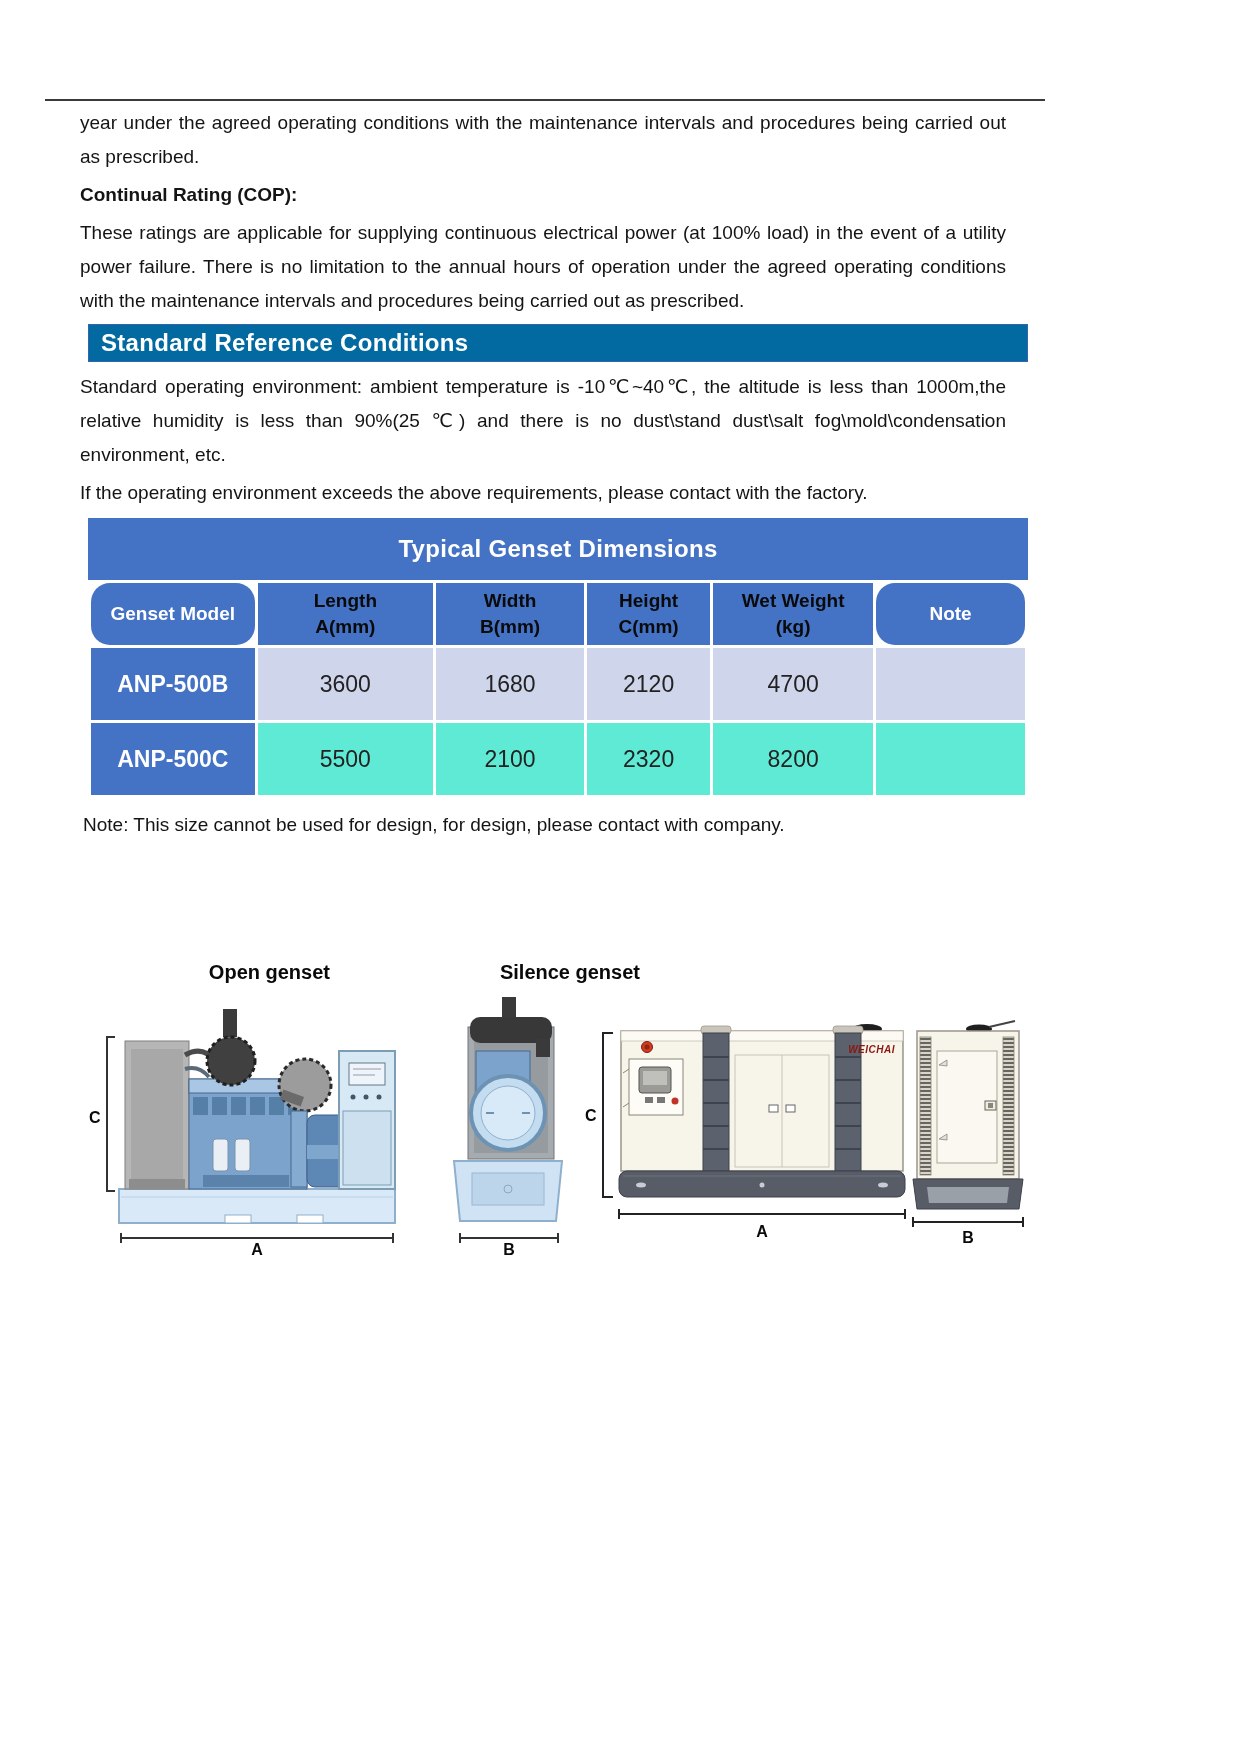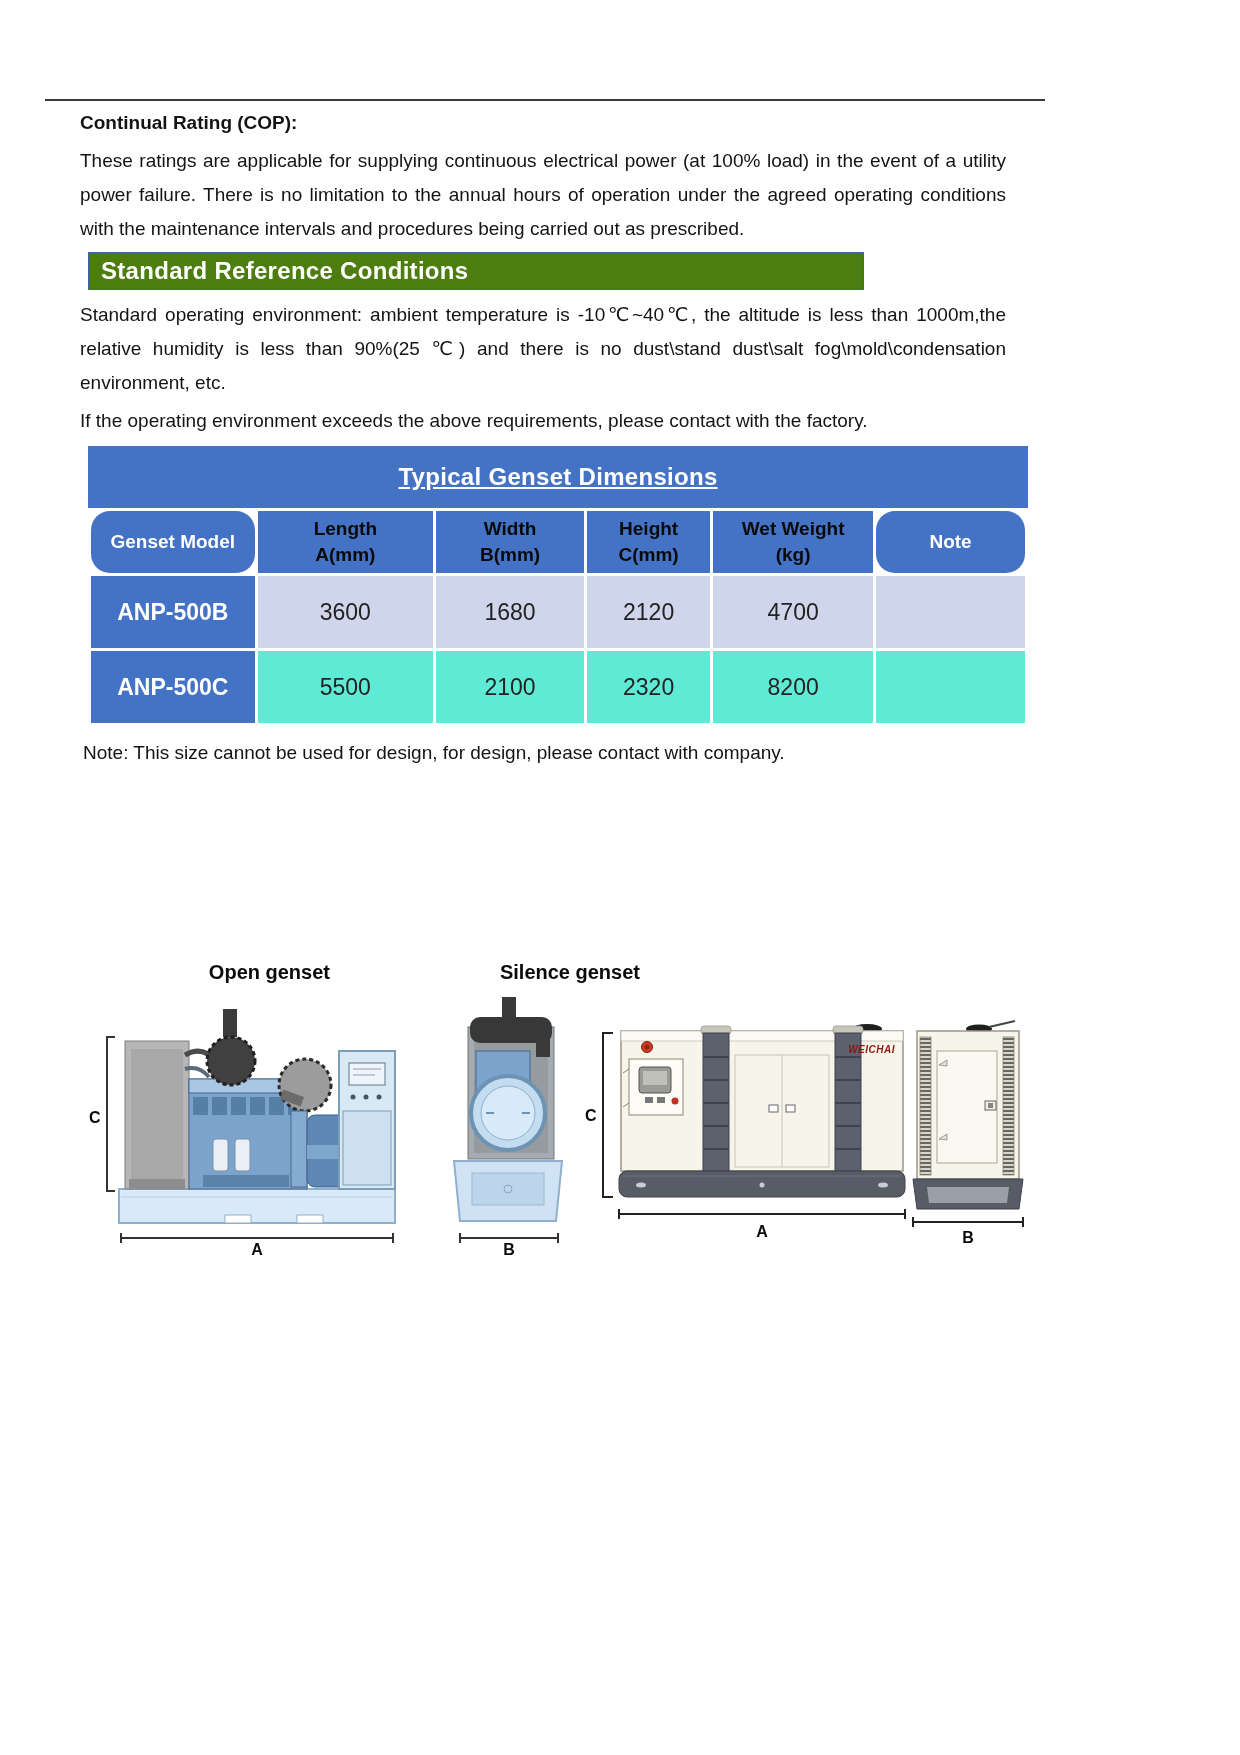--- a/index.html
+++ b/index.html
@@ -3,26 +3,26 @@
 <meta charset="utf-8">
 <style>
   html,body{margin:0;padding:0;background:#ffffff;}
   .page{position:relative;width:1240px;height:1755px;background:#ffffff;overflow:hidden;
         font-family:"Liberation Sans","DejaVu Sans",sans-serif;color:#111;}
   .top-rule{position:absolute;left:45px;top:99px;width:1000px;height:2px;background:#3a3a3a;}
   .content{position:absolute;left:80px;top:106px;width:948px;}
   .body-text{font-size:19px;line-height:34px;margin:0 0 4px 0;text-align:justify;width:926px;color:#141414;}
   .body-text.no-justify{text-align:left;}
   .bold{font-weight:bold;}
-  .section-bar{margin:6px 0 8px 8px;width:776px;height:38px;background:#4d7c0f;border:1px solid #3763ad;
+  .section-bar{margin:6px 0 8px 8px;width:940px;height:38px;background:#0369a1;border:1px solid #3763ad;
                box-sizing:border-box;display:flex;align-items:center;}
   .section-bar .bar-label{color:#ffffff;font-weight:bold;font-size:24px;padding-left:12px;letter-spacing:0.3px;}
   .table-wrap{margin:8px 0 0 8px;width:940px;}
   .table-title{background:#4472C4;color:#ffffff;font-weight:bold;font-size:24px;text-align:center;
-               height:62px;line-height:62px;letter-spacing:0.3px;text-decoration:underline;}
+               height:62px;line-height:62px;letter-spacing:0.3px;}
   table.dim-table{border-collapse:separate;border-spacing:3px;width:100%;table-layout:fixed;margin-top:0;}
   table.dim-table th{background:#4472C4;font-size:19px;font-weight:bold;color:#0a0a0a;height:62px;
                      vertical-align:middle;text-align:center;padding:0;line-height:26px;}
   table.dim-table th.model-h{color:#ffffff;border-radius:19px;}
   table.dim-table td{text-align:center;font-size:23px;height:52px;padding:10px;color:#222;}
   table.dim-table td.model{background:#4472C4;color:#ffffff;font-weight:bold;}
   tr.row0 td.val{background:#CFD5EA;}
   tr.row1 td.val{background:#5eead4;}
   .footnote{margin:10px 0 0 3px;}
   .figures{position:absolute;left:0;top:955px;width:1240px;height:330px;}
@@ -40,20 +40,21 @@
 </style>
 </head>
 <body>
 
 <div class="page">
 
   <div class="top-rule"></div>
 
   <div class="content">
 
+    <p class="body-text">year under the agreed operating conditions with the maintenance intervals and procedures being carried out as prescribed.</p>
     <p class="body-text bold no-justify">Continual Rating (COP):</p>
     <p class="body-text">These ratings are applicable for supplying continuous electrical power (at 100% load) in the event of a utility power failure. There is no limitation to the annual hours of operation under the agreed operating conditions with the maintenance intervals and procedures being carried out as prescribed.</p>
 
     <div class="section-bar">
       <span class="bar-label">Standard Reference Conditions</span>
     </div>
 
     <p class="body-text">Standard operating environment: ambient temperature is -10℃~40℃, the altitude is less than 1000m,the relative humidity is less than 90%(25 ℃) and there is no dust\stand dust\salt fog\mold\condensation environment, etc.</p>
     <p class="body-text">If the operating environment exceeds the above requirements, please contact with the factory.</p>
 

